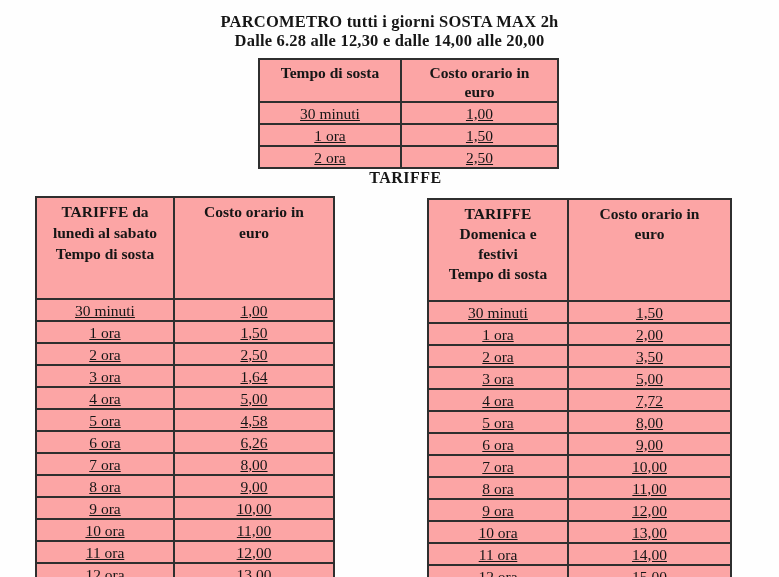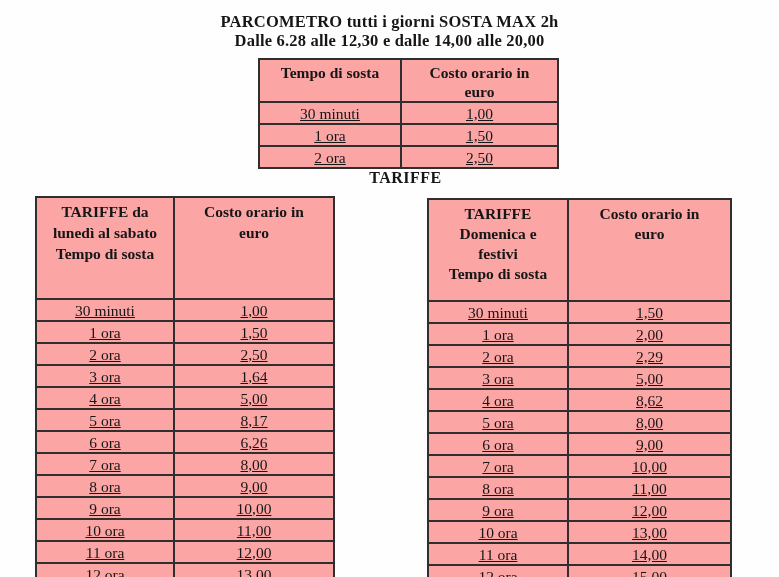--- a/index.html
+++ b/index.html
@@ -139,21 +139,21 @@
       <tr>
         <td>3 ora</td>
         <td>1,64</td>
       </tr>
       <tr>
         <td>4 ora</td>
         <td>5,00</td>
       </tr>
       <tr>
         <td>5 ora</td>
-        <td>8,17</td>
+        <td>4,58</td>
       </tr>
       <tr>
         <td>6 ora</td>
         <td>6,26</td>
       </tr>
       <tr>
         <td>7 ora</td>
         <td>8,00</td>
       </tr>
       <tr>
@@ -198,29 +198,29 @@
       <tr>
         <td>30 minuti</td>
         <td>1,50</td>
       </tr>
       <tr>
         <td>1 ora</td>
         <td>2,00</td>
       </tr>
       <tr>
         <td>2 ora</td>
-        <td>2,29</td>
+        <td>3,50</td>
       </tr>
       <tr>
         <td>3 ora</td>
         <td>5,00</td>
       </tr>
       <tr>
         <td>4 ora</td>
-        <td>8,62</td>
+        <td>7,72</td>
       </tr>
       <tr>
         <td>5 ora</td>
         <td>8,00</td>
       </tr>
       <tr>
         <td>6 ora</td>
         <td>9,00</td>
       </tr>
       <tr>

